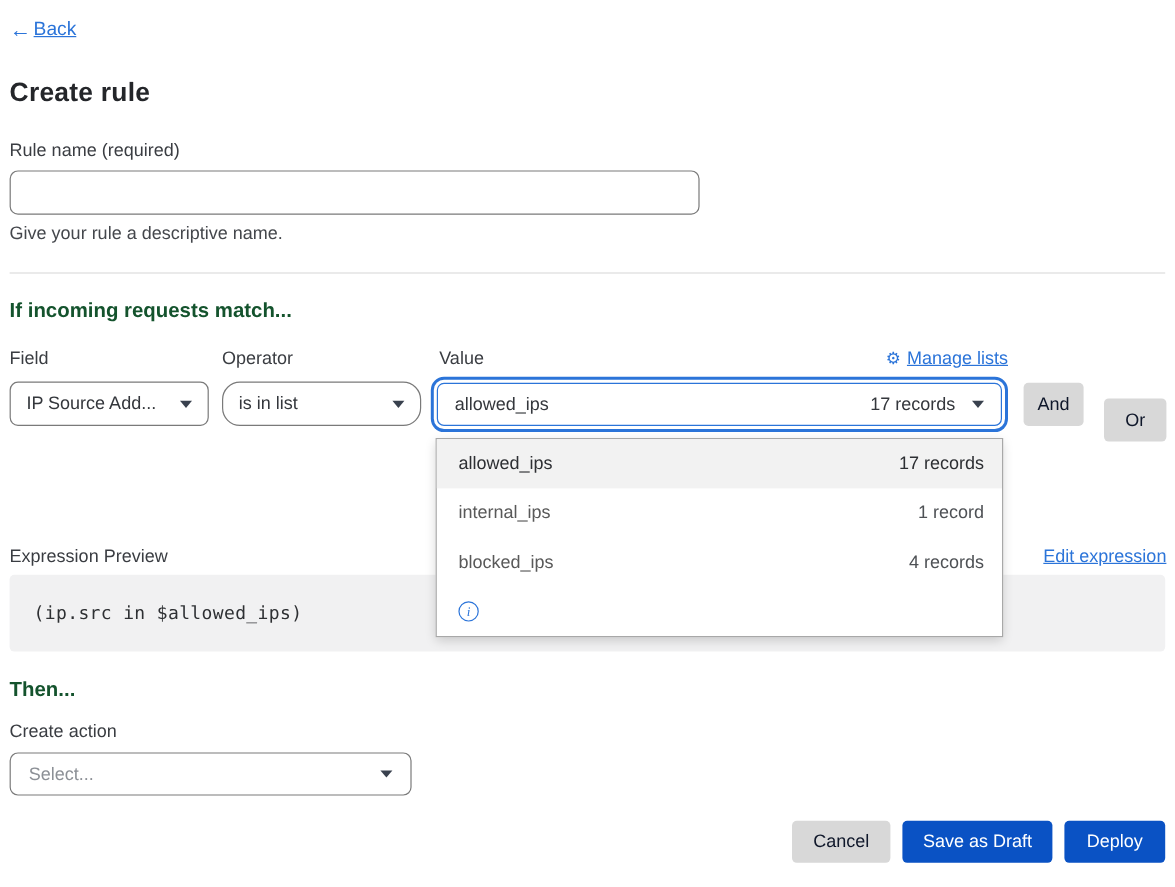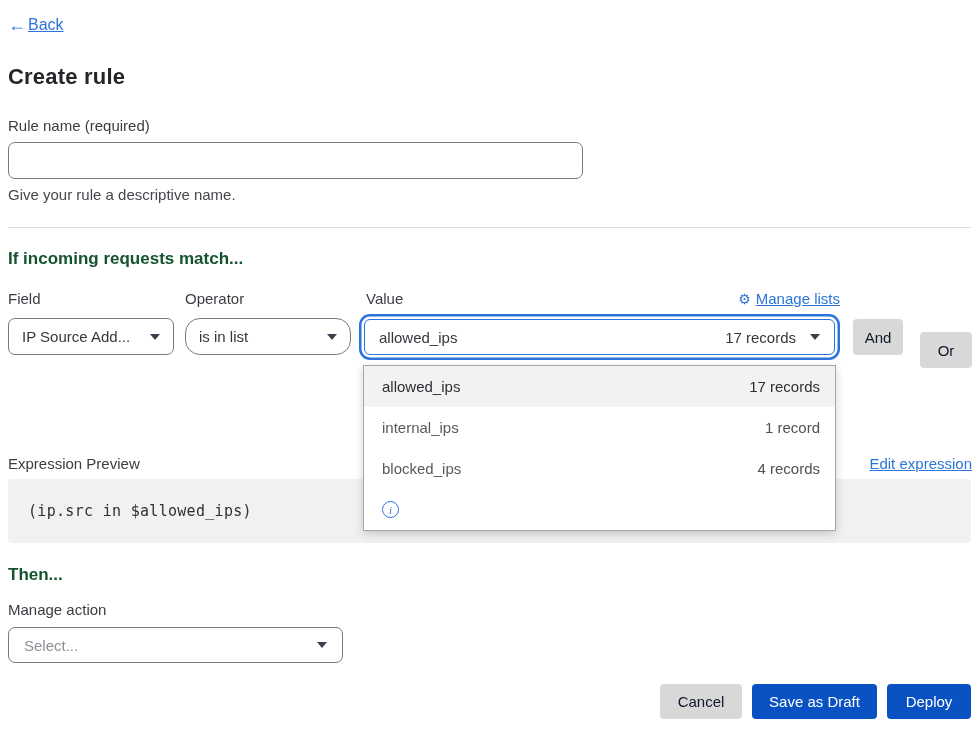--- a/index.html
+++ b/index.html
@@ -192,21 +192,21 @@
   </div>
 </div>
 
 <div class="abs field-label" style="left:8px; top:455px;">Expression Preview</div>
 <a class="abs" style="right:7px; top:455px;">Edit expression</a>
 <div class="abs expr-box">
   <span class="expr-code">(ip.src in $allowed_ips)</span>
 </div>
 
 <div class="abs section-heading" style="left:8px; top:565px;">Then...</div>
-<div class="abs field-label" style="left:8px; top:601px;">Manage action</div>
+<div class="abs field-label" style="left:8px; top:601px;">Create action</div>
 <div class="abs select" style="left:8px; top:627px; width:335px; height:36px; padding:0 15px;gap:33px;">
   <span class="placeholder">Select...</span>
   <span class="chevron"></span>
 </div>
 
 <button class="abs gray-btn" style="left:660px; top:684px; width:82px; height:35px;">Cancel</button>
 <button class="abs blue-btn" style="left:752px; top:684px; width:125px; height:35px;">Save as Draft</button>
 <button class="abs blue-btn" style="left:887px; top:684px; width:84px; height:35px;">Deploy</button>
 
 </body></html>

